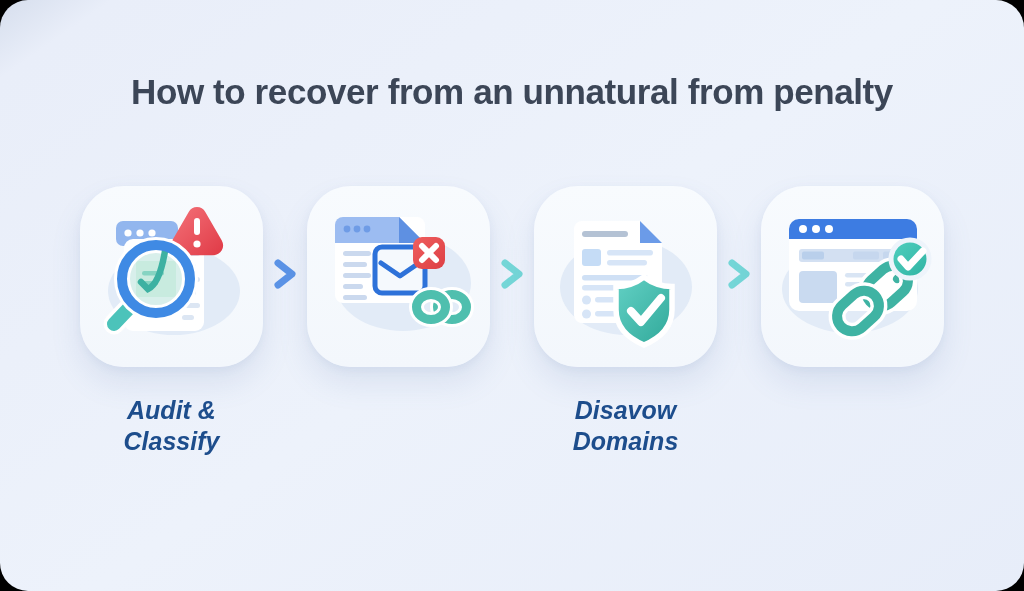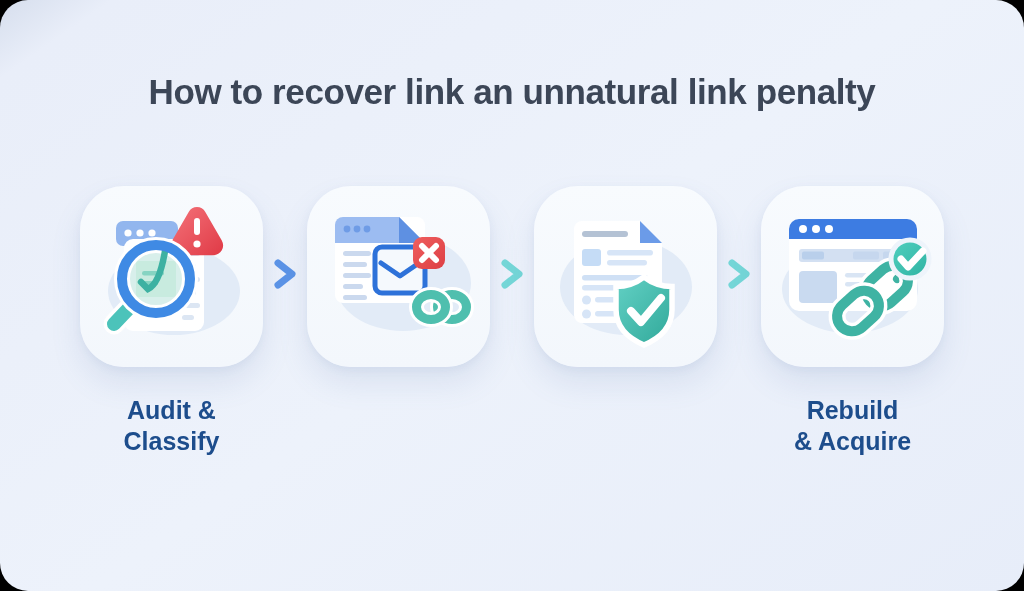--- a/index.html
+++ b/index.html
@@ -24,20 +24,21 @@
     letter-spacing:-0.4px;
     color:var(--title-text, #3c4657);
     text-align:center;
     white-space:nowrap;
   }
   .row {
     margin-top:74px;
     display:flex;
     align-items:flex-start;
     justify-content:center;
+    font-style:italic;
   }
   .step { width:183px; display:flex; flex-direction:column; align-items:center; }
   .card {
     width:183px; height:181px;
     border-radius:44px;
     background:linear-gradient(180deg, #f8fbfe 0%, var(--card, #f3f7fc) 100%);
     box-shadow: 0 16px 30px rgba(96,125,176,0.14), 0 3px 8px rgba(96,125,176,0.08);
     display:flex; align-items:center; justify-content:center;
   }
   svg.illu { width:156px; height:156px; overflow:visible; display:block; }
@@ -54,21 +55,21 @@
     color:var(--label-text, #1d4d8c);
     text-align:center;
     white-space:pre-line;
   }
 </style>
 </head>
 <body>
 
 <div class="canvas">
 
-  <div class="title">How to recover link an unnatural link penalty</div>
+  <div class="title">How to recover from an unnatural from penalty</div>
 
   <div class="row">
 
     <div class="step">
       <div class="card">
         <svg class="illu" viewBox="0 0 156 156">
           <defs>
             <linearGradient id="redGrad1" x1="0" y1="0" x2="1" y2="1">
               <stop offset="0" stop-color="#f4737a"></stop>
                 <stop offset="1" stop-color="#e03a46"></stop>
@@ -169,20 +170,22 @@
           <rect x="34" y="76" width="66" height="5.5" rx="2.75" fill="#cfe0f5"></rect>
           <rect x="34" y="86" width="52" height="5.5" rx="2.75" fill="#d7e5f7"></rect>
           <circle cx="38.5" cy="101" r="4.5" fill="#d7e5f7"></circle>
           <rect x="47" y="98" width="34" height="5.5" rx="2.75" fill="#d7e5f7"></rect>
           <circle cx="38.5" cy="115" r="4.5" fill="#d7e5f7"></circle>
           <rect x="47" y="112" width="27" height="5.5" rx="2.75" fill="#d7e5f7"></rect>
           <path d="M96 78 c8.5 6.5 18 9.5 28 9.5 v23 c0 17 -11.5 28.5 -28 35.5 c-16.5 -7 -28 -18.5 -28 -35.5 v-23 c10 0 19.5 -3 28 -9.5 Z" fill="url(#tealGrad3)" stroke="#fff" stroke-width="5.5"></path>
           <path d="M83 112 l10 11 l20 -24" fill="none" stroke="#fff" stroke-width="8" stroke-linecap="round" stroke-linejoin="round"></path>
         </svg>
       </div>
+      <div class="step-label">Disavow
+Domains</div>
     </div>
 
     <div class="arrow-slot">
       <svg width="28" height="32" viewBox="0 0 28 32">
         <polyline points="7,5 21,16 7,27" fill="none" stroke-width="7" stroke-linecap="round" stroke-linejoin="round" stroke="#74d6d7"></polyline>
       </svg>
     </div>
 
     <div class="step">
       <div class="card">
@@ -211,18 +214,16 @@
           <g fill="none">
             <rect x="89" y="72" width="46" height="30" rx="15" stroke="#fff" stroke-width="17" transform="rotate(-42 112 87)"></rect>
             <rect x="89" y="72" width="46" height="30" rx="15" stroke="#3fb3a3" stroke-width="10" transform="rotate(-42 112 87)"></rect>
             <rect x="60" y="97" width="46" height="30" rx="15" stroke="#fff" stroke-width="17" transform="rotate(-42 83 112)"></rect>
             <rect x="60" y="97" width="46" height="30" rx="15" stroke="#3fb3a3" stroke-width="10" transform="rotate(-42 83 112)"></rect>
           </g>
           <circle cx="135" cy="60" r="19" fill="url(#tealGrad4)" stroke="#eef4fb" stroke-width="5"></circle>
           <path d="M126 60 l7 8 l15 -16" fill="none" stroke="#fff" stroke-width="7" stroke-linecap="round" stroke-linejoin="round"></path>
         </svg>
       </div>
-      <div class="step-label">Rebuild
-&amp; Acquire</div>
     </div>
 
   </div>
 </div>
 
 </body></html>

